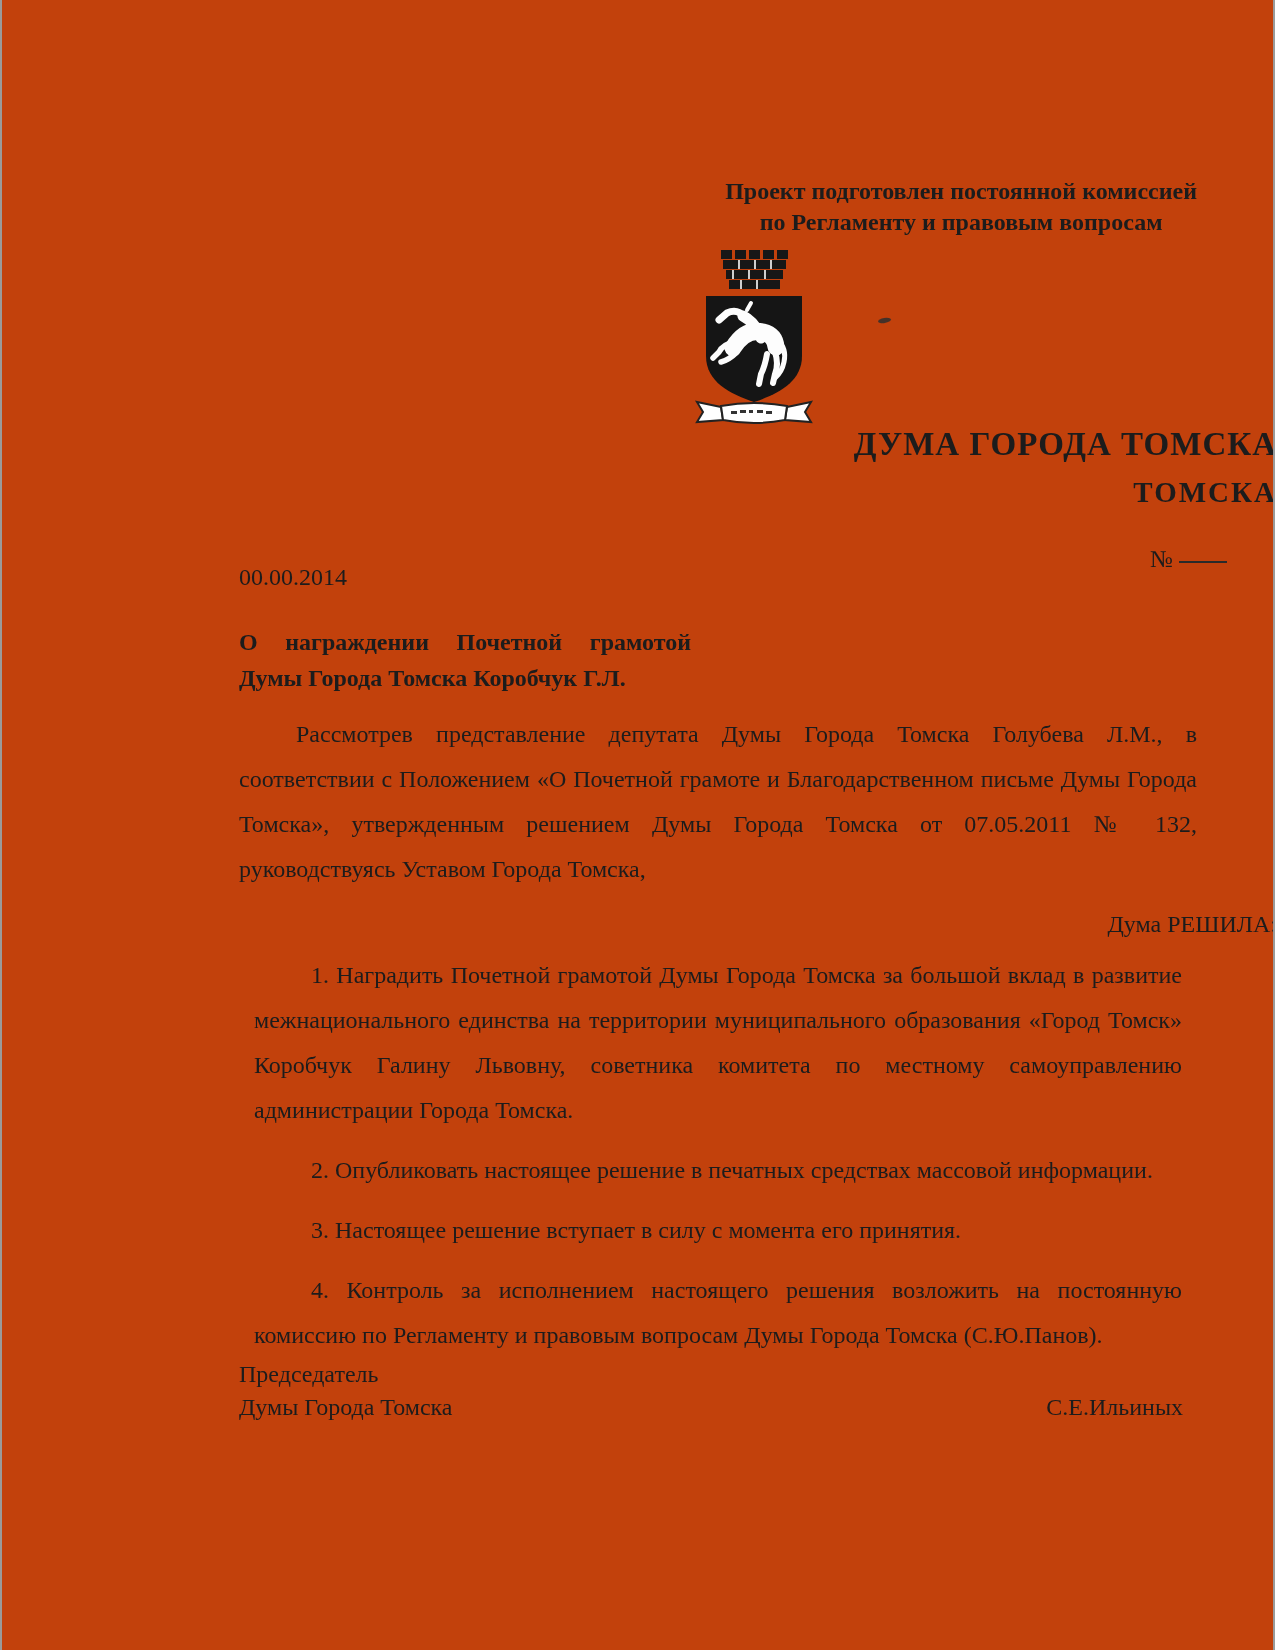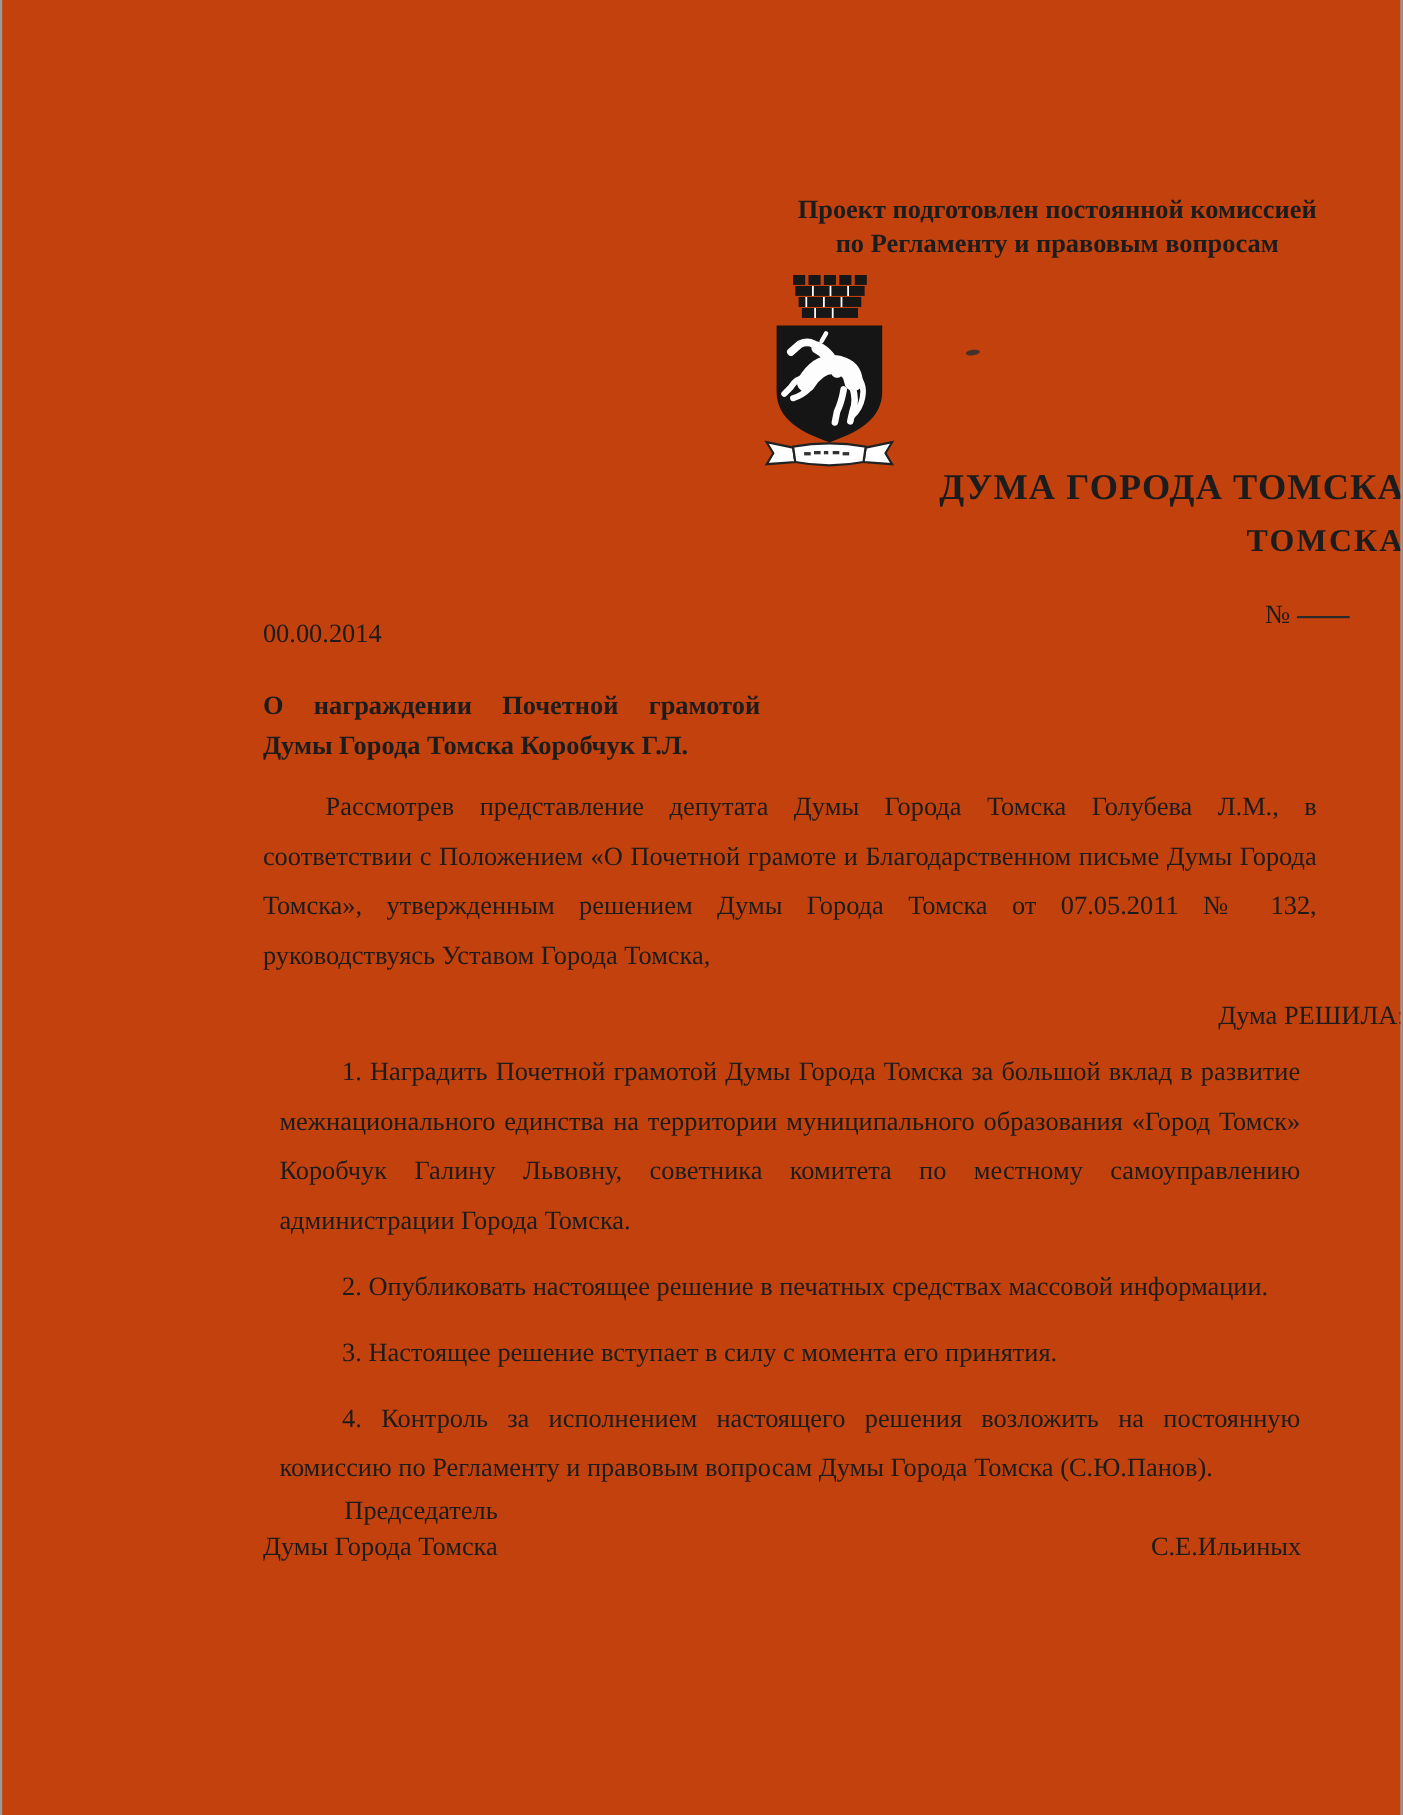--- a/index.html
+++ b/index.html
@@ -52,21 +52,21 @@
     font-size:24px;line-height:45px;
   }
   .items p{
     margin:15px;
     text-align:justify;text-align-last:left;
     text-indent:57px;
   }
   .signature{
     position:absolute;left:237px;top:1358px;width:952px;
     display:flex;justify-content:space-between;align-items:flex-end;
-    font-size:24px;line-height:33px;text-align:right;
+    font-size:24px;line-height:33px;
   }
   .sig-name{white-space:nowrap;padding-right:8px;}
   .smudge{
     position:absolute;left:876px;top:318px;width:13px;height:5px;
     background:#2f2f2f;border-radius:50%;
     transform:rotate(-8deg);opacity:.85;
   }
 </style>
 </head>
 <body>

